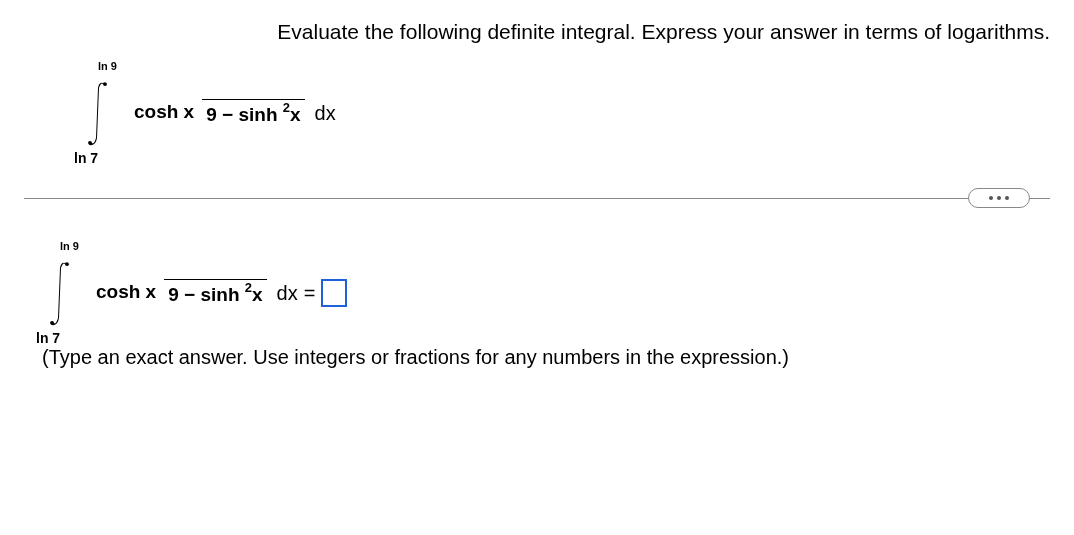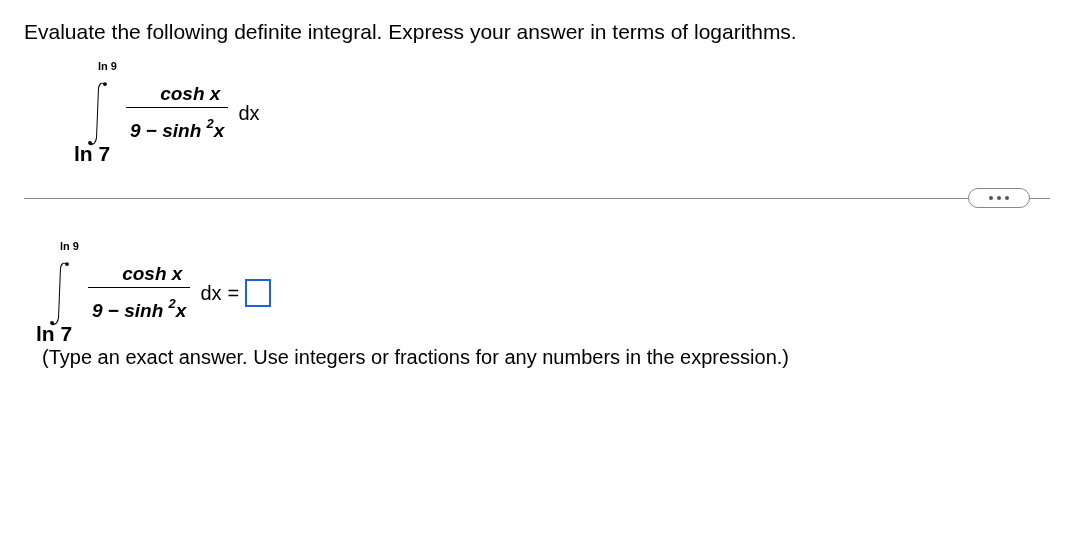--- a/index.html
+++ b/index.html
@@ -13,20 +13,21 @@
       color: #000;
       background: #fff;
       padding: 20px 24px;
       width: 1074px;
       height: 535px;
       position: relative;
     }
     .instruction {
       font-size: 21px;
       margin-bottom: 24px;
+      text-align: right;
     }
     .integral-block {
       display: flex;
       align-items: center;
       margin-left: 50px;
       margin-bottom: 30px;
     }
     .integral-block-2 {
       display: flex;
       align-items: center;
@@ -44,43 +45,42 @@
       top: -8px;
       left: 24px;
       font-size: 11px;
       font-weight: bold;
       white-space: nowrap;
     }
     .lower-limit {
       position: absolute;
       bottom: -8px;
       left: 0px;
-      font-size: 21px;
+      font-size: 14px;
       font-weight: bold;
       white-space: nowrap;
     }
     .integral-svg {
       position: absolute;
       top: 12px;
       left: 12px;
     }
     .fraction {
       display: inline-flex;
-      flex-direction: column;
-      align-items: flex-end;
+      flex-direction: row;
+      align-items: center;
       margin: 0 6px;
       font-weight: bold;
       font-size: 19px;
-      font-style: italic;
     }
     .numerator {
       padding: 0 8px 2px 8px;
     }
     .denominator {
-      padding: 10px 4px 0 4px;
+      padding: 2px 4px 0 4px;
       border-top: 1.5px solid #000;
     }
     .sup {
       font-size: 13px;
       vertical-align: super;
       position: relative;
       top: -2px;
     }
     .dx {
       font-size: 20px;

